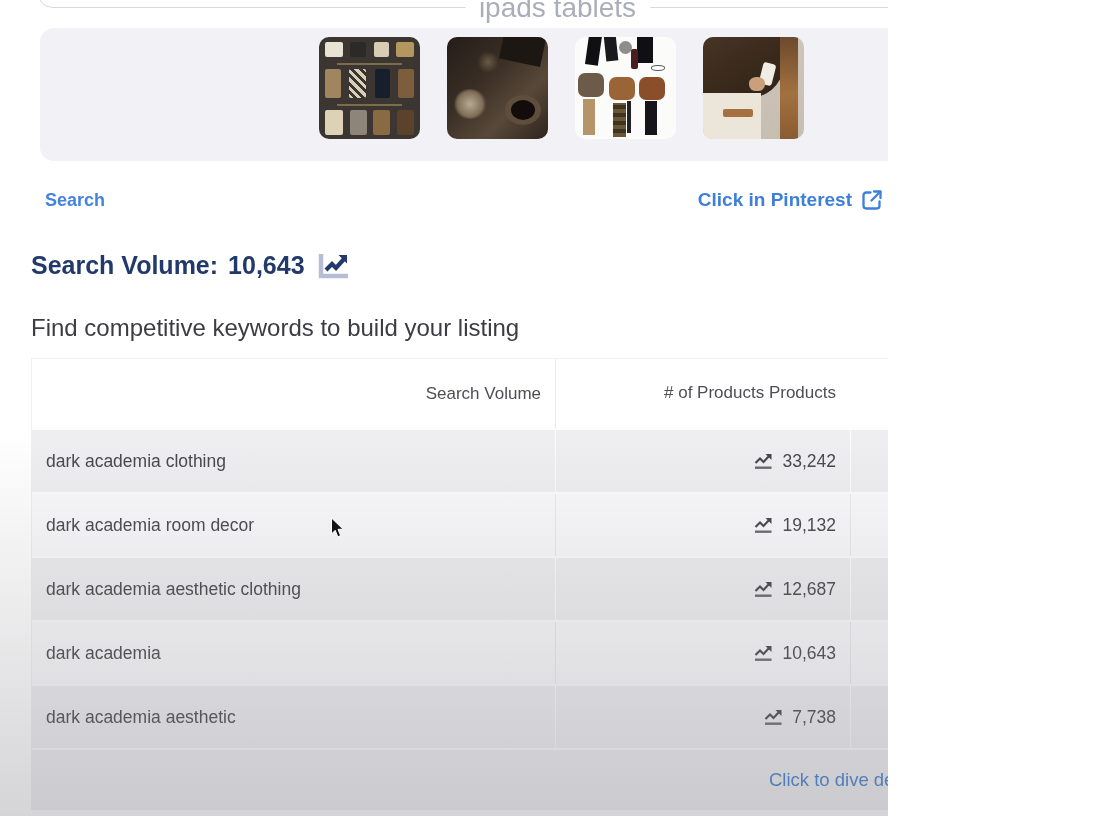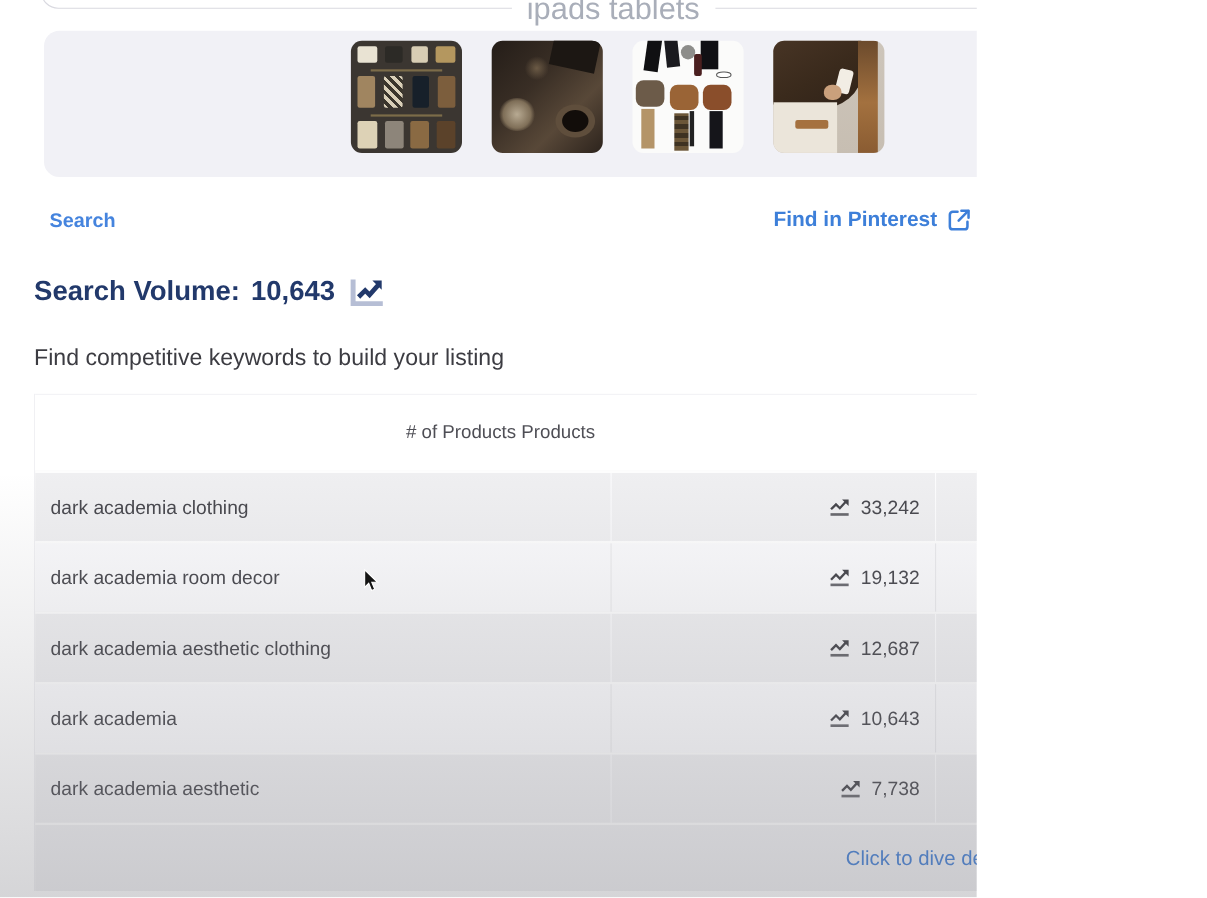--- a/index.html
+++ b/index.html
@@ -34,21 +34,21 @@
   .refresh-link { position:absolute; left:45px; top:190px; font-size:18px; font-weight:bold;
                   color:#4584de; cursor:pointer; }
   .pinterest-link { position:absolute; right:5px; top:189px; display:flex; align-items:center; gap:9px;
                     font-size:19px; font-weight:bold; color:#3d7fd9; cursor:pointer; }
 
   
   .sv-heading { position:absolute; left:31px; top:251px; font-size:25px; font-weight:bold;
                 color:#22396b; display:flex; align-items:center; gap:10px; }
 
   
-  .table-title { position:absolute; left:31px; top:314px; font-size:21px; color:#3c3c42; }
+  .table-title { position:absolute; left:31px; top:314px; font-size:24px; color:#3c3c42; }
 
   
   .kw-table { position:absolute; left:31px; top:358px; width:1062px;
               border-left:1px solid #efeff2; border-right:1px solid #efeff2; }
   .trow { display:grid; grid-template-columns:523px 295px 244px; }
   .thead { height:70px; background:#fff; border-top:1px solid #f2f2f5; }
   .thead .cell { font-size:17px; color:#4e4e55; }
   .body-row { height:64px; border-top:2px solid #fdfdfd; }
   .body-row:nth-child(odd) { background:#fafafc; }
   .body-row:nth-child(even) { background:#efeff1; }
@@ -133,21 +133,21 @@
       <div class="abs" style="right:6px;top:0;width:18px;height:102px;background:linear-gradient(to bottom,#6b4a2c 0%,#a3713f 55%,#8a5c32 100%);"></div>
       <div class="abs" style="left:58px;top:26px;width:13px;height:22px;background:#f2ede4;border-radius:3px;transform:rotate(14deg);"></div>
       <div class="abs" style="left:46px;top:40px;width:16px;height:14px;border-radius:45%;background:#caa07c;"></div>
       <div class="abs" style="left:20px;top:72px;width:30px;height:8px;background:#a5713f;border-radius:2px;"></div>
     </div>
   </div>
 
   <div class="refresh-link">Search</div>
 
   <div class="pinterest-link">
-    <span>Find in Pinterest</span>
+    <span>Click in Pinterest</span>
     <span>
       <svg width="22" height="22" viewBox="0 0 22 22" fill="none" stroke="#3d7fd9" stroke-width="2.3" stroke-linecap="round" stroke-linejoin="round">
         <path d="M9.5 3.5 H5.2 C3.6 3.5 2.5 4.6 2.5 6.2 V16.8 C2.5 18.4 3.6 19.5 5.2 19.5 H15.8 C17.4 19.5 18.5 18.4 18.5 16.8 V12.5"></path>
         <path d="M13 2.5 H19.5 V9"></path>
         <path d="M19.2 2.8 L10.5 11.5"></path>
       </svg>
     </span>
   </div>
 
   <div class="sv-heading">
@@ -160,20 +160,21 @@
         <polygon points="21.5,3 30,3 30,11.5" fill="#22396b"></polygon>
       </svg>
     </span>
   </div>
 
   <div class="table-title">Find competitive keywords to build your listing</div>
 
   <div class="kw-table">
 
     <div class="trow thead">
+      <div class="cell num">Search Volume</div>
       <div class="cell num" style="text-align:right;line-height:1.45;"># of Products Products</div>
     </div>
 
     <div class="trow body-row">
       <div class="cell">dark academia clothing</div>
       <div class="cell num">
         <span>
           <svg width="20" height="17" viewBox="0 0 20 17">
               <path d="M1.5 10 L6 5.5 L9.5 9 L15.5 2.5" stroke="#45454b" stroke-width="2.1" fill="none"></path>
               <polygon points="11.5,1 17.5,1 17.5,7" fill="#45454b"></polygon>

